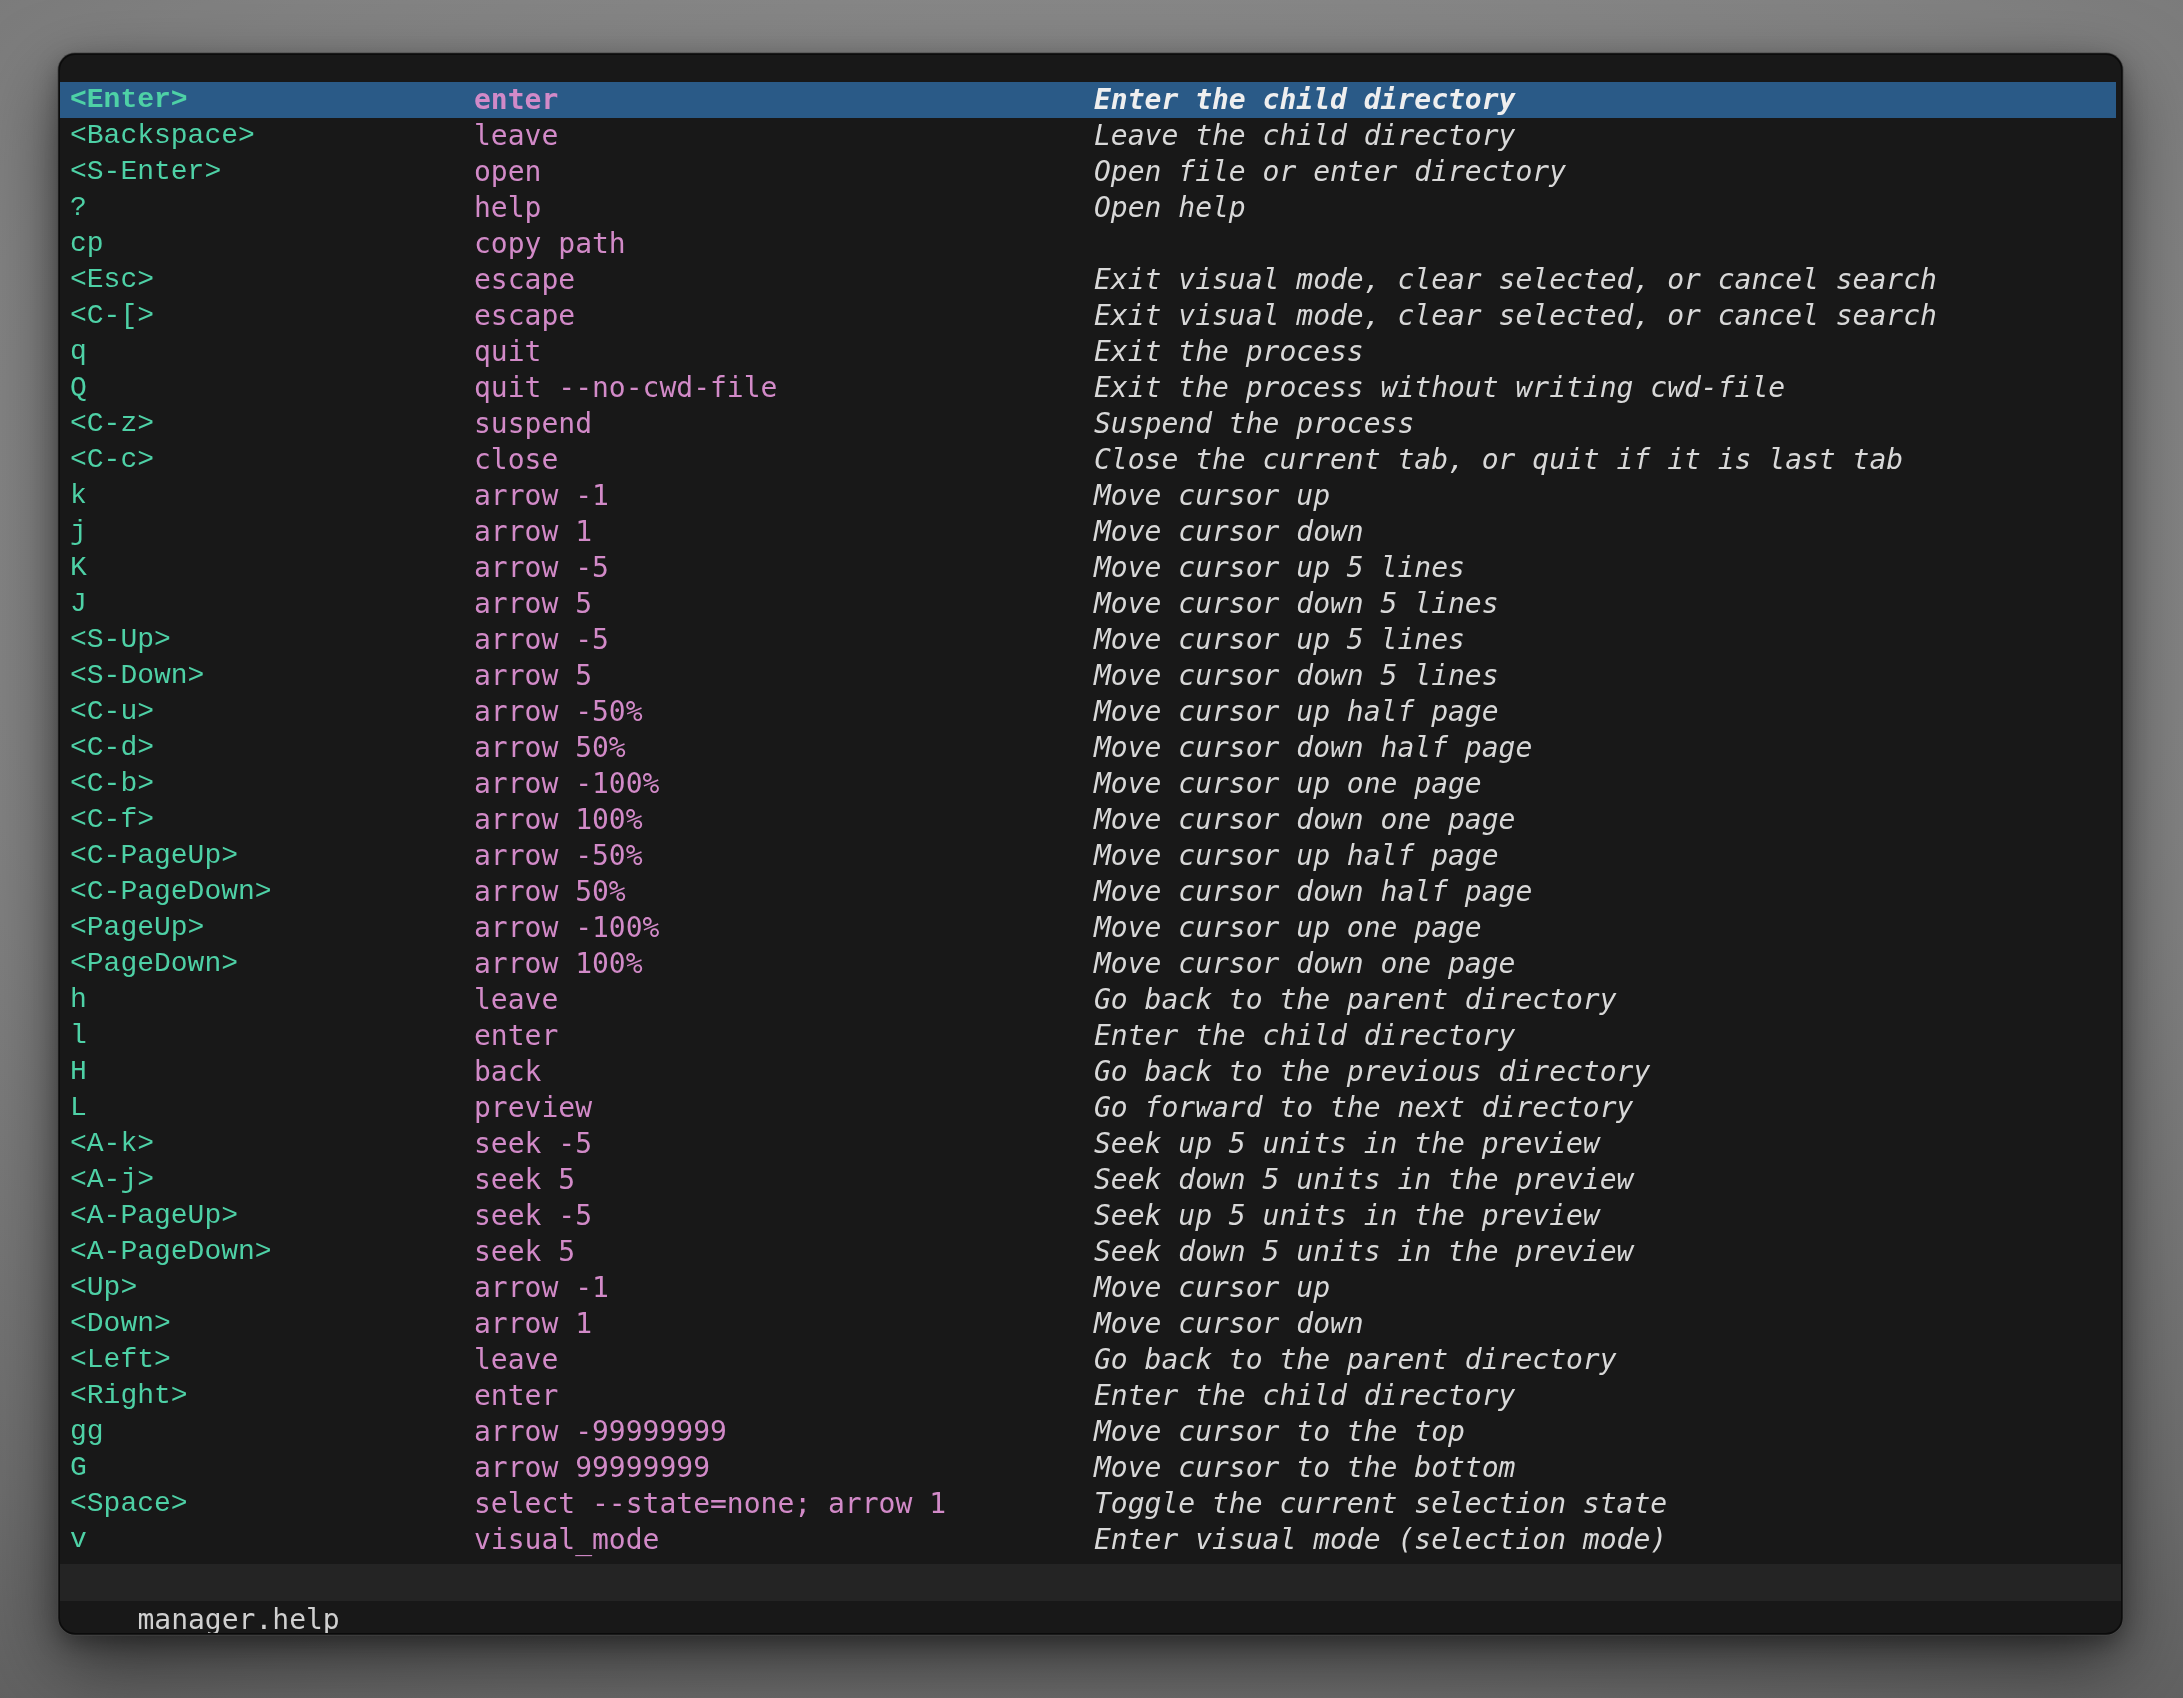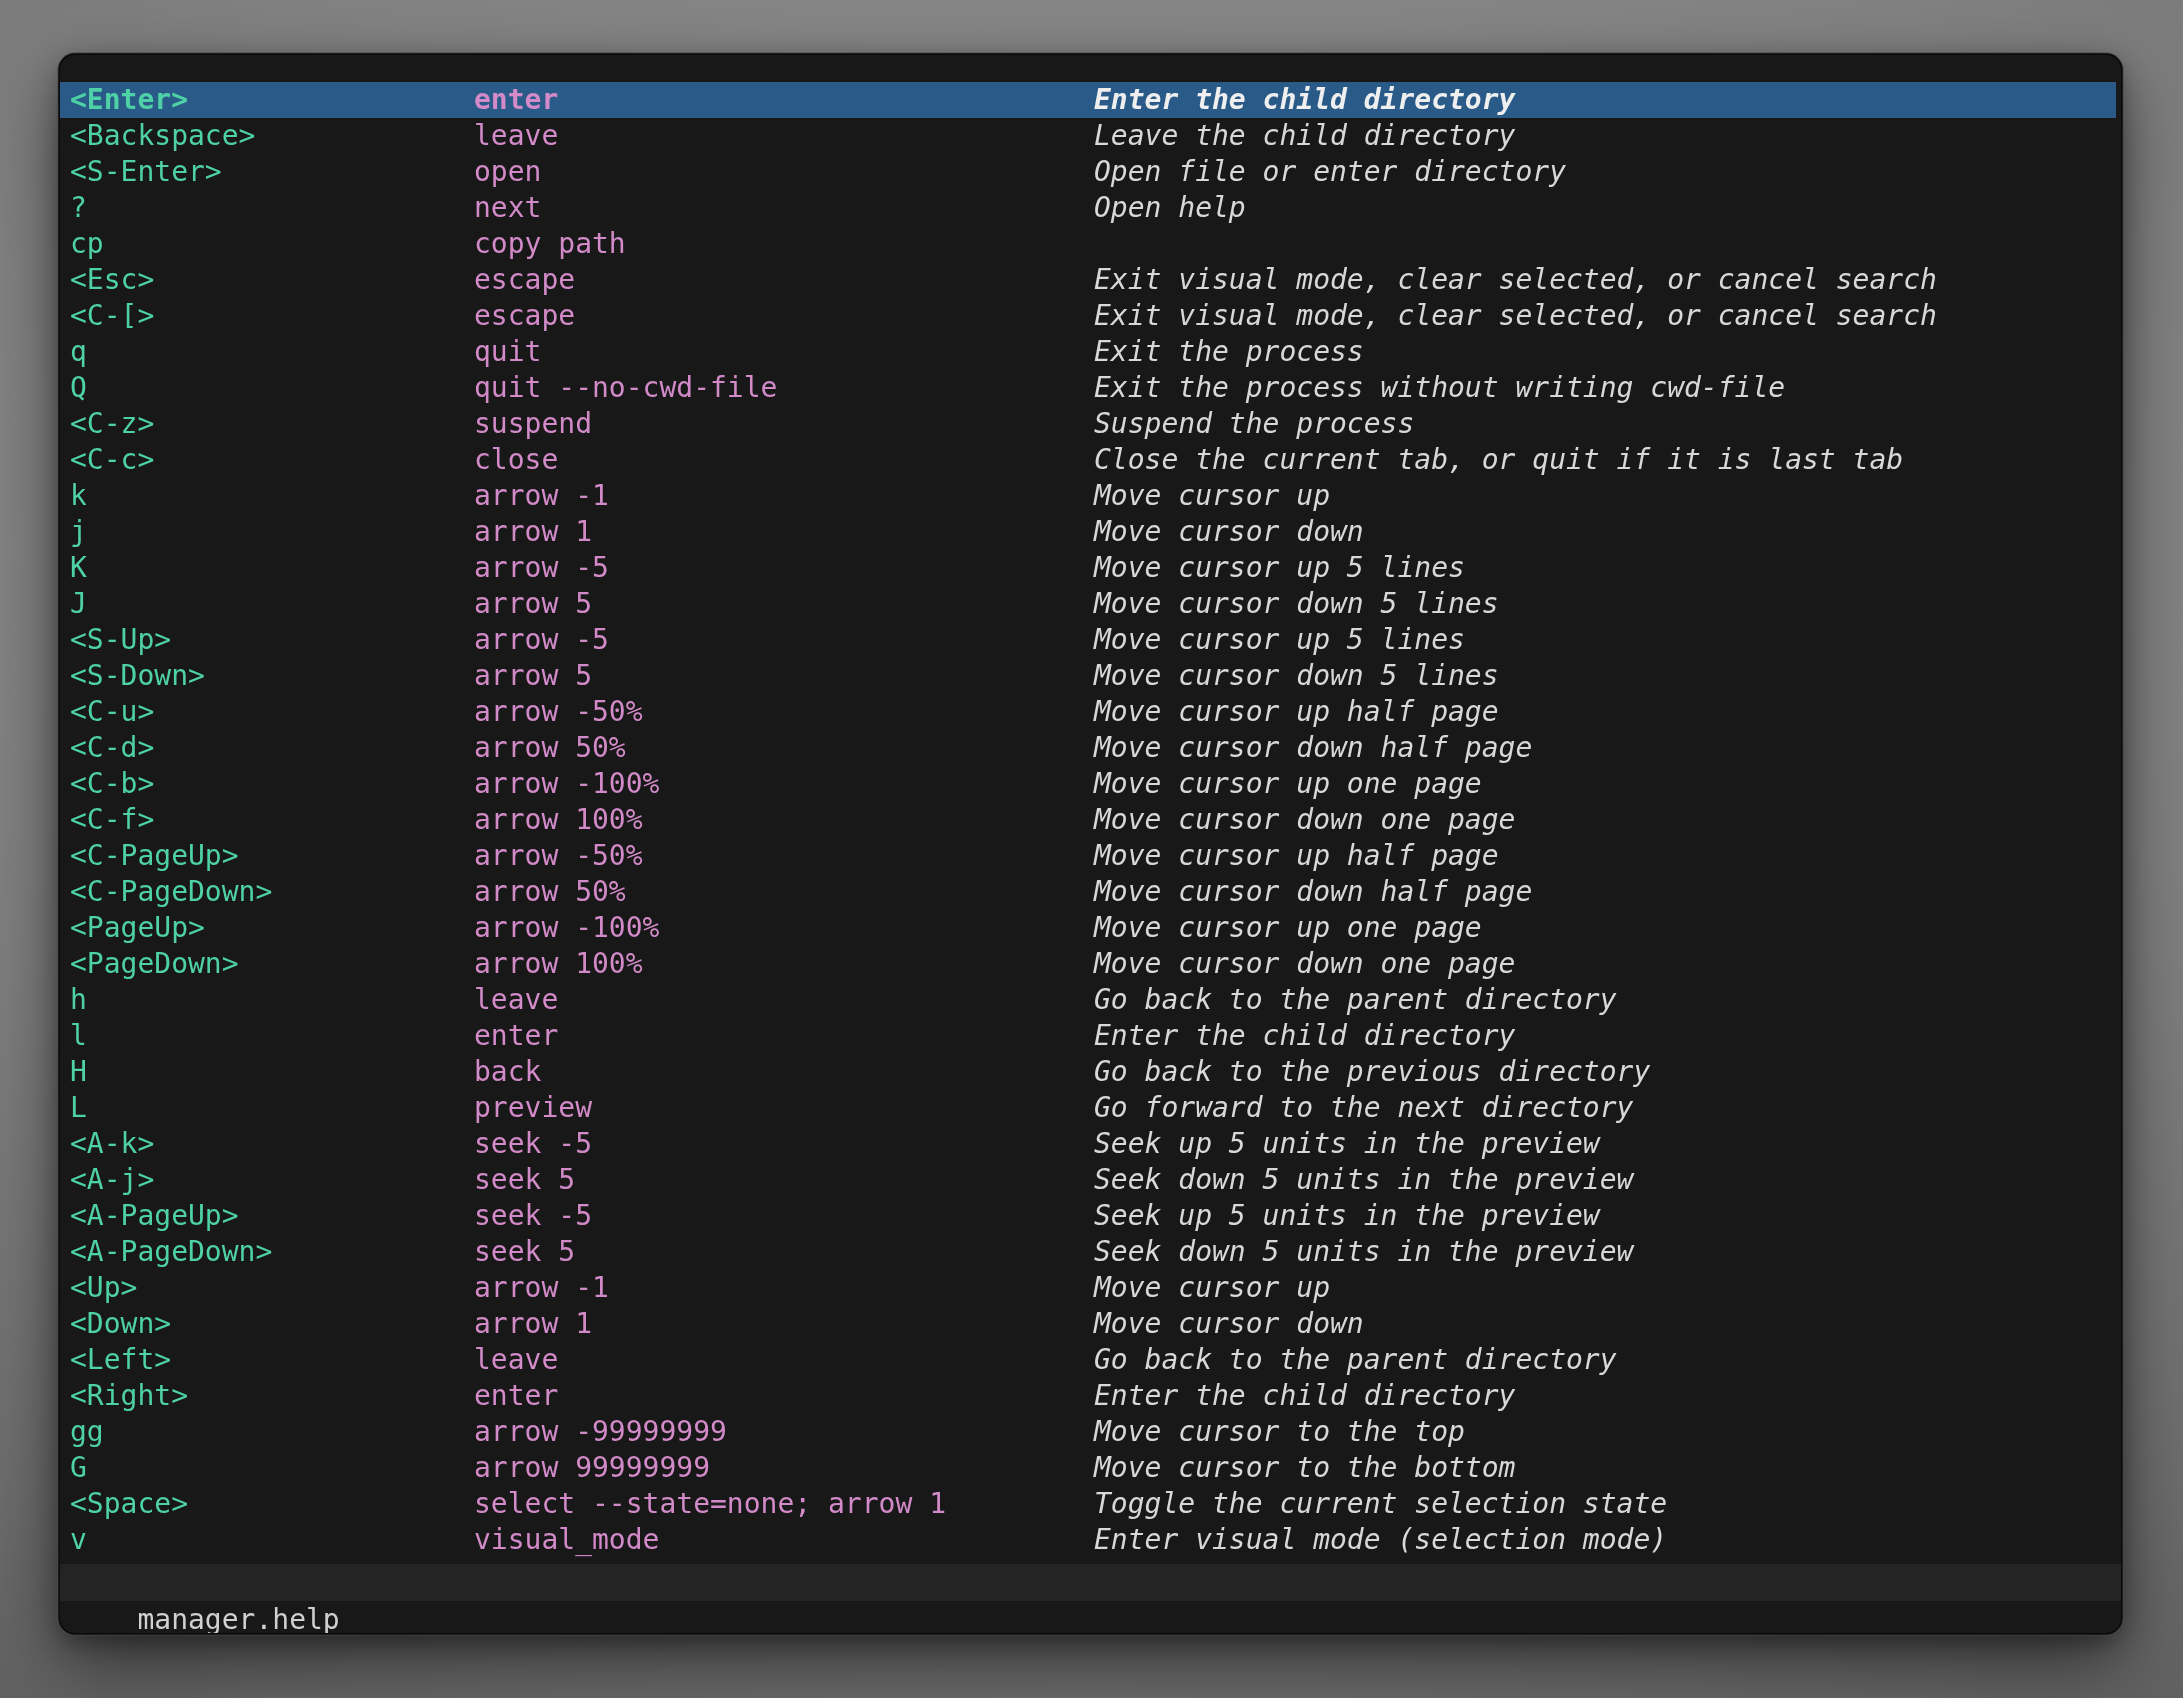--- a/index.html
+++ b/index.html
@@ -33,21 +33,21 @@
   }
   .row {
     display: grid;
     grid-template-columns: 404px 620px 1fr;
     height: 36px;
     line-height: 36px;
     font-size: 28px;
     padding-left: 10px;
     white-space: pre;
   }
-  .row .key  { color: var(--key-color, #4ed1a6); }
+  .row .key  { color: var(--key-color, #4ed1a6); font-family: Liberation Mono, monospace; }
   .row .cmd  { color: var(--cmd-color, #d28ac8); }
   .row .desc { color: var(--desc-color, #d8d8d8); font-style: italic; }
   .row.selected {
     background: var(--selection-bg, #2a5a87);
     font-weight: bold;
   }
   .row.selected .desc { color: #efefef; }
   .statusbar {
     position: absolute;
     left: 0;
@@ -63,21 +63,21 @@
   }
 </style>
 </head>
 <body>
 
 <div class="window">
   <div class="rows">
       <div class="row selected"><span class="key">&lt;Enter&gt;</span><span class="cmd">enter</span><span class="desc">Enter the child directory</span></div>
       <div class="row"><span class="key">&lt;Backspace&gt;</span><span class="cmd">leave</span><span class="desc">Leave the child directory</span></div>
       <div class="row"><span class="key">&lt;S-Enter&gt;</span><span class="cmd">open</span><span class="desc">Open file or enter directory</span></div>
-      <div class="row"><span class="key">?</span><span class="cmd">next</span><span class="desc">Open help</span></div>
+      <div class="row"><span class="key">?</span><span class="cmd">help</span><span class="desc">Open help</span></div>
       <div class="row"><span class="key">cp</span><span class="cmd">copy path</span></div>
       <div class="row"><span class="key">&lt;Esc&gt;</span><span class="cmd">escape</span><span class="desc">Exit visual mode, clear selected, or cancel search</span></div>
       <div class="row"><span class="key">&lt;C-[&gt;</span><span class="cmd">escape</span><span class="desc">Exit visual mode, clear selected, or cancel search</span></div>
       <div class="row"><span class="key">q</span><span class="cmd">quit</span><span class="desc">Exit the process</span></div>
       <div class="row"><span class="key">Q</span><span class="cmd">quit --no-cwd-file</span><span class="desc">Exit the process without writing cwd-file</span></div>
       <div class="row"><span class="key">&lt;C-z&gt;</span><span class="cmd">suspend</span><span class="desc">Suspend the process</span></div>
       <div class="row"><span class="key">&lt;C-c&gt;</span><span class="cmd">close</span><span class="desc">Close the current tab, or quit if it is last tab</span></div>
       <div class="row"><span class="key">k</span><span class="cmd">arrow -1</span><span class="desc">Move cursor up</span></div>
       <div class="row"><span class="key">j</span><span class="cmd">arrow 1</span><span class="desc">Move cursor down</span></div>
       <div class="row"><span class="key">K</span><span class="cmd">arrow -5</span><span class="desc">Move cursor up 5 lines</span></div>

